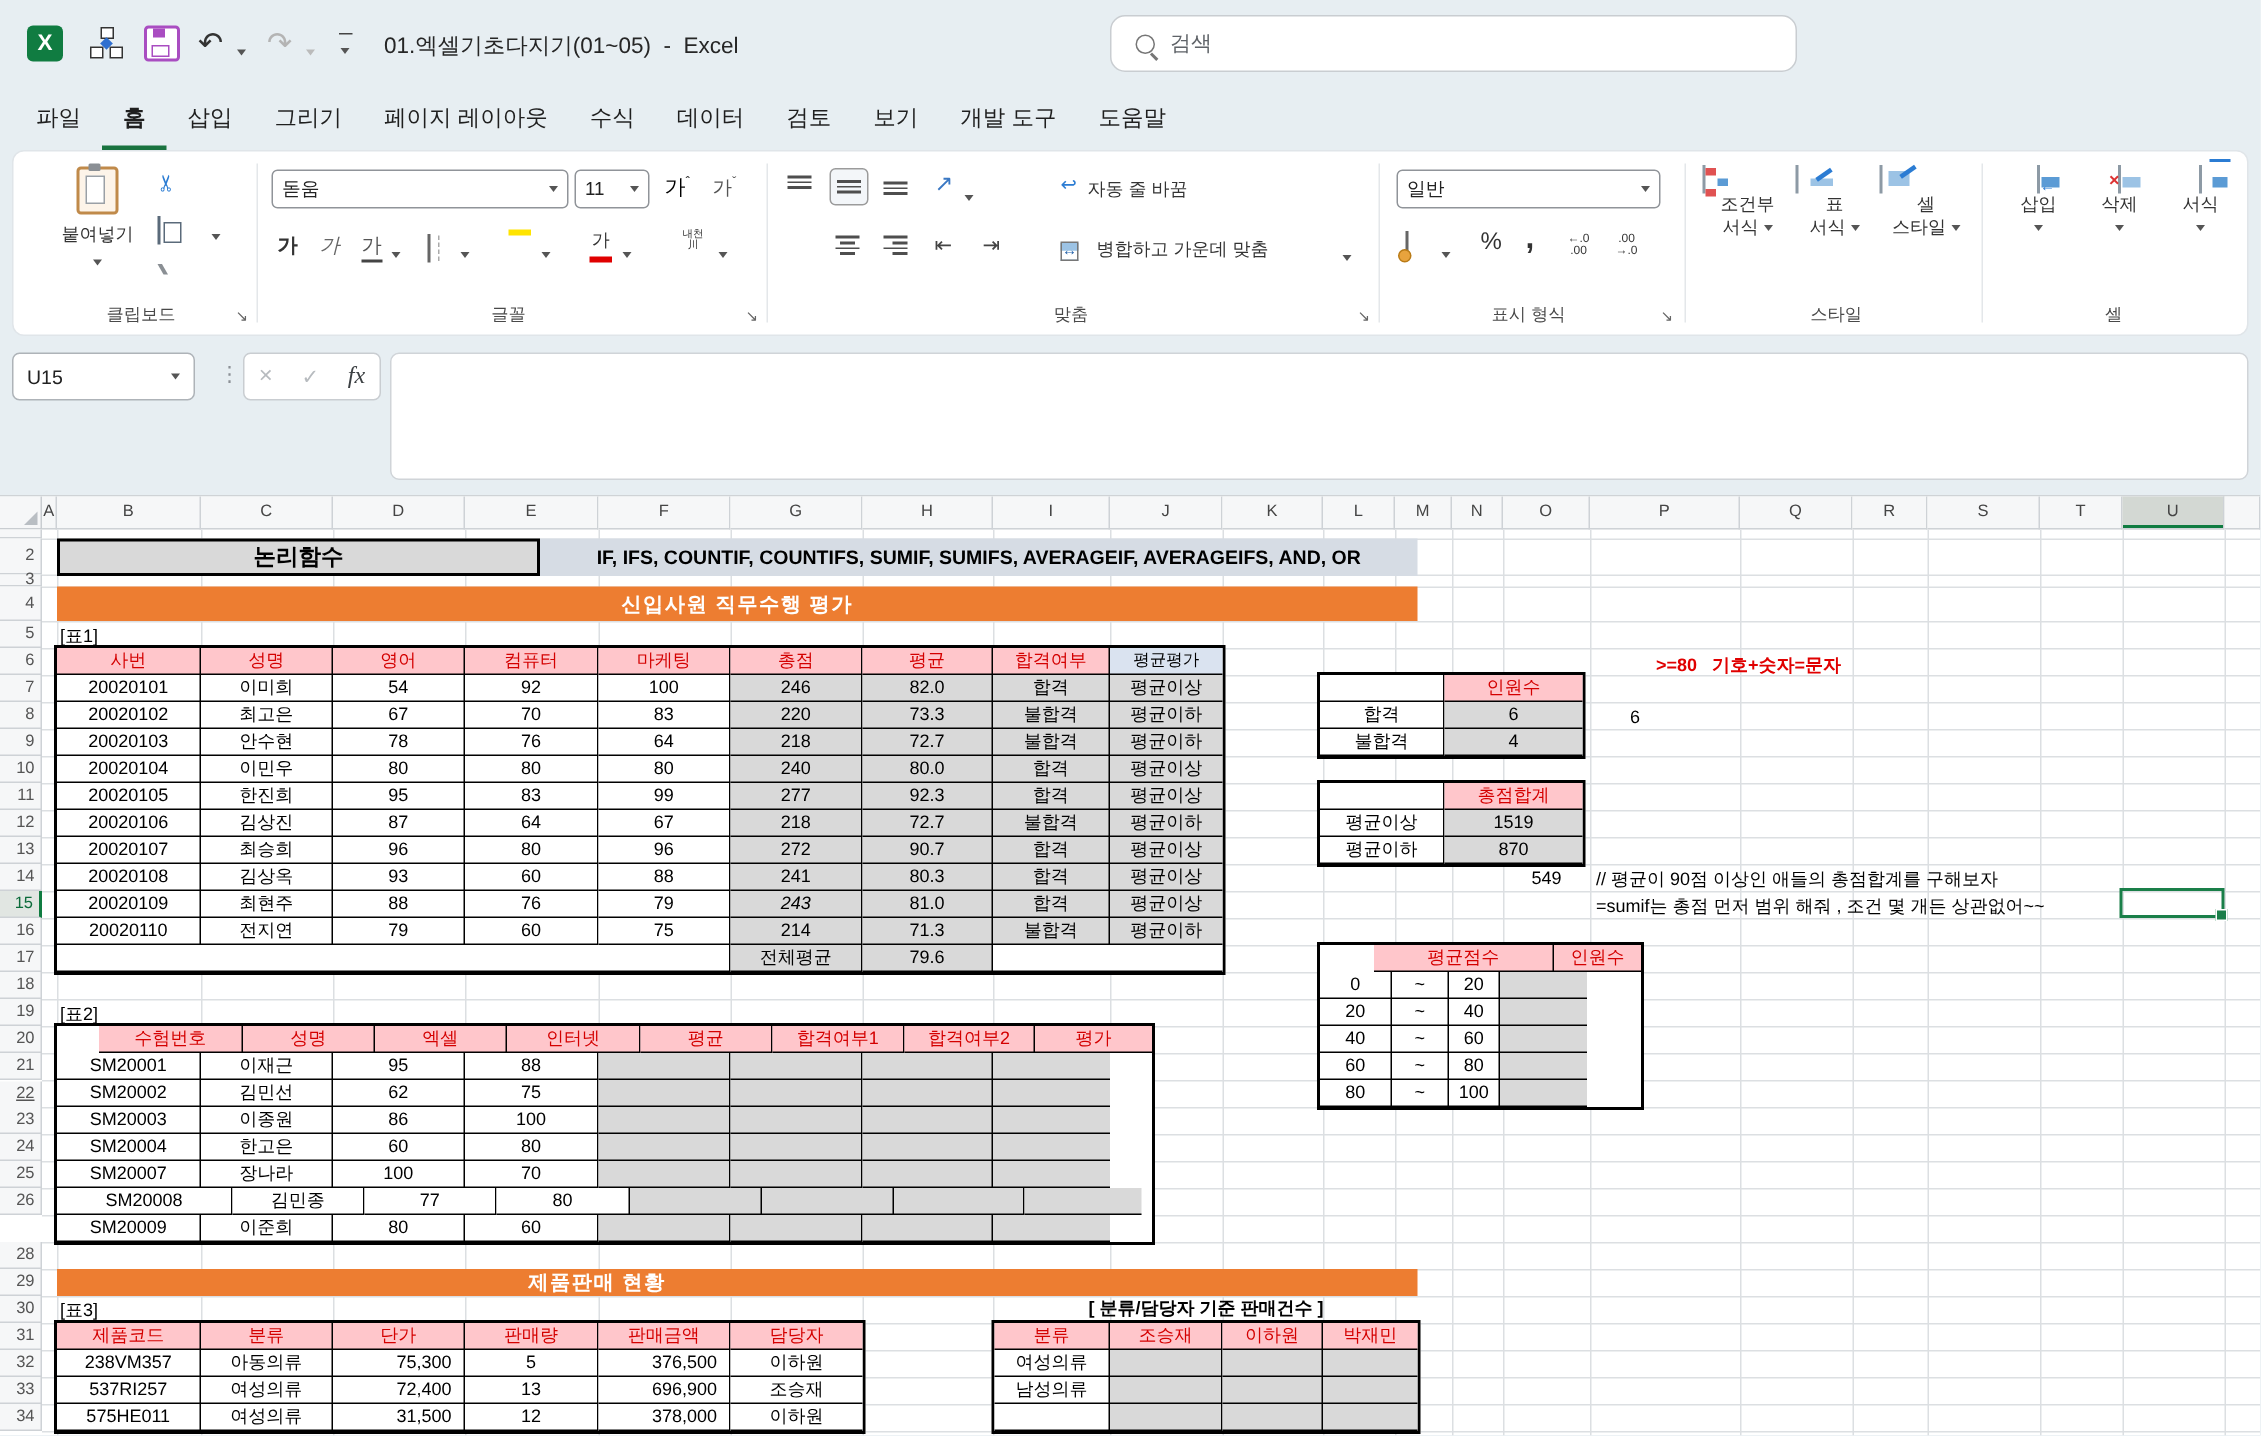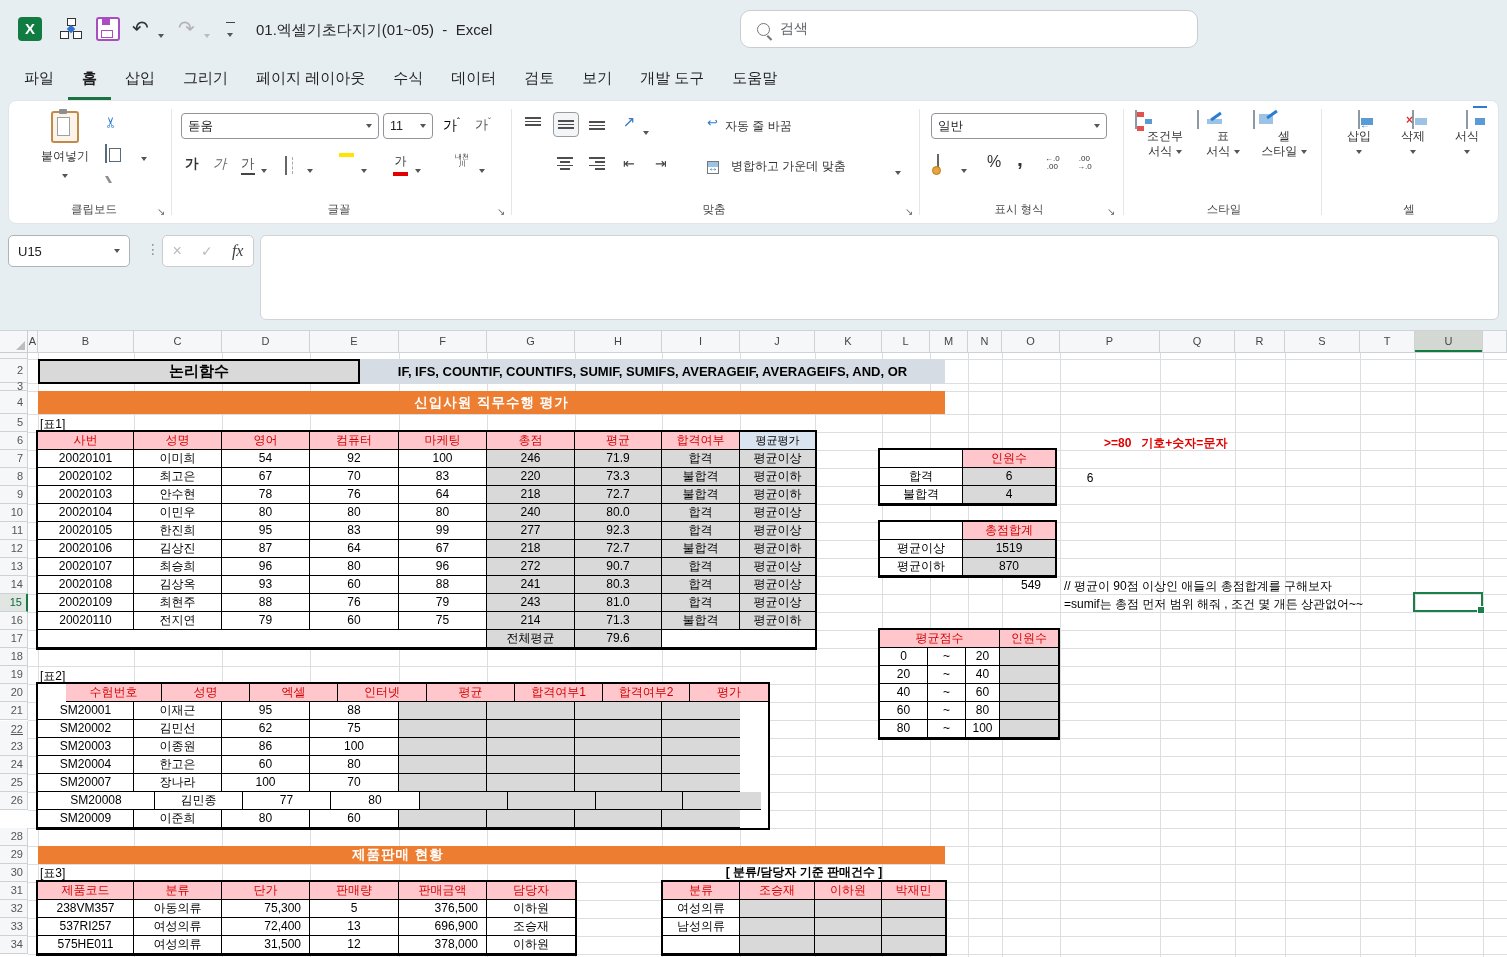--- a/index.html
+++ b/index.html
@@ -469,21 +469,21 @@
             <div class="tcell ph" style="width: 78px;">합격여부</div>
             <div class="tcell bh" style="width: 75px;">평균평가</div>
           </div>
           <div class="trow">
             <div class="tcell" style="width: 96px;">20020101</div>
             <div class="tcell" style="width: 88px;">이미희</div>
             <div class="tcell" style="width: 88px;">54</div>
             <div class="tcell" style="width: 89px;">92</div>
             <div class="tcell" style="width: 88px;">100</div>
             <div class="tcell g" style="width: 88px;">246</div>
-            <div class="tcell g" style="width: 87px;">71.9</div>
+            <div class="tcell g" style="width: 87px;">82.0</div>
             <div class="tcell g" style="width: 78px;">합격</div>
             <div class="tcell g" style="width: 75px;">평균이상</div>
           </div>
           <div class="trow">
             <div class="tcell" style="width: 96px;">20020102</div>
             <div class="tcell" style="width: 88px;">최고은</div>
             <div class="tcell" style="width: 88px;">67</div>
             <div class="tcell" style="width: 89px;">70</div>
             <div class="tcell" style="width: 88px;">83</div>
             <div class="tcell g" style="width: 88px;">220</div>
@@ -556,21 +556,21 @@
             <div class="tcell g" style="width: 87px;">80.3</div>
             <div class="tcell g" style="width: 78px;">합격</div>
             <div class="tcell g" style="width: 75px;">평균이상</div>
           </div>
           <div class="trow">
             <div class="tcell" style="width: 96px;">20020109</div>
             <div class="tcell" style="width: 88px;">최현주</div>
             <div class="tcell" style="width: 88px;">88</div>
             <div class="tcell" style="width: 89px;">76</div>
             <div class="tcell" style="width: 88px;">79</div>
-            <div class="tcell g" style="width: 88px;">243</div>
+            <div class="tcell g" style="width: 88px; font-style: italic;">243</div>
             <div class="tcell g" style="width: 87px;">81.0</div>
             <div class="tcell g" style="width: 78px;">합격</div>
             <div class="tcell g" style="width: 75px;">평균이상</div>
           </div>
           <div class="trow">
             <div class="tcell" style="width: 96px;">20020110</div>
             <div class="tcell" style="width: 88px;">전지연</div>
             <div class="tcell" style="width: 88px;">79</div>
             <div class="tcell" style="width: 89px;">60</div>
             <div class="tcell" style="width: 88px;">75</div>
@@ -626,21 +626,21 @@
     </div>
 
     <div class="note" style="left:1002px;top:247px;width:58px;text-align:center;">549</div>
     <div class="note" style="left:1064px;top:247px;">// 평균이 90점 이상인 애들의 총점합계를 구해보자</div>
     <div class="note" style="left:1064px;top:265px;">=sumif는 총점 먼저 범위 해줘 , 조건 몇 개든 상관없어~~</div>
 
     <div class="selbox"></div>
 
     <div class="xltable" style="left:878px;top:297px;">
       <div class="trow">
-        <div class="tcell ph" style="width:120px;">평균점수</div>
+        <div class="tcell ph" style="width:120px;margin-left:36px;">평균점수</div>
         <div class="tcell ph" style="width:58px;">인원수</div>
       </div>
       <div class="trow">
           <div class="tcell" style="width:48px;">0</div>
           <div class="tcell" style="width:38px;">~</div>
           <div class="tcell" style="width:34px;">20</div>
           <div class="tcell g" style="width:58px;"></div>
         </div>
       <div class="trow">
           <div class="tcell" style="width:48px;">20</div>

